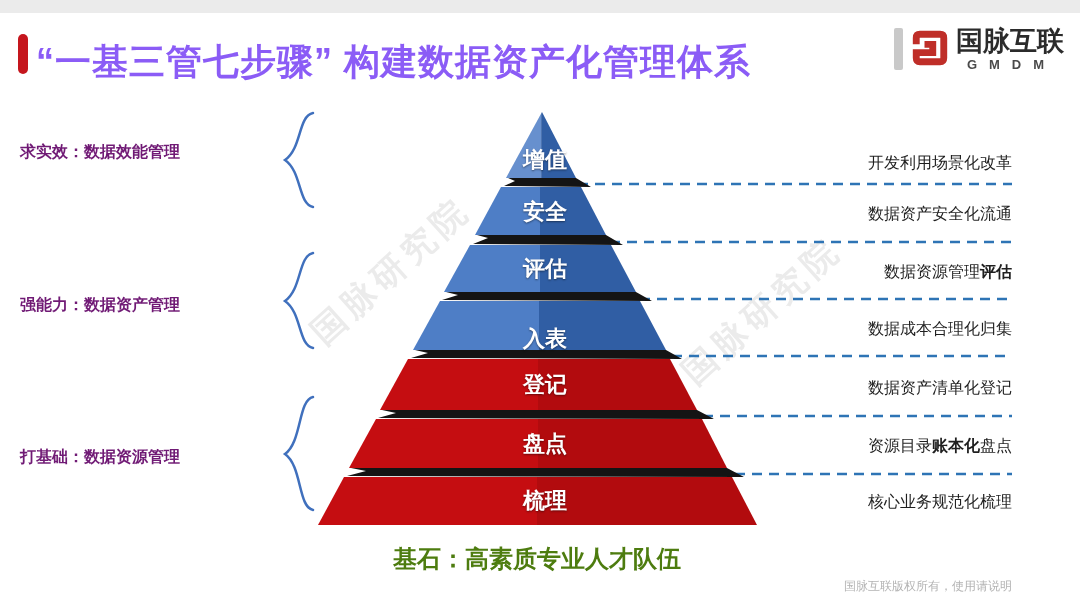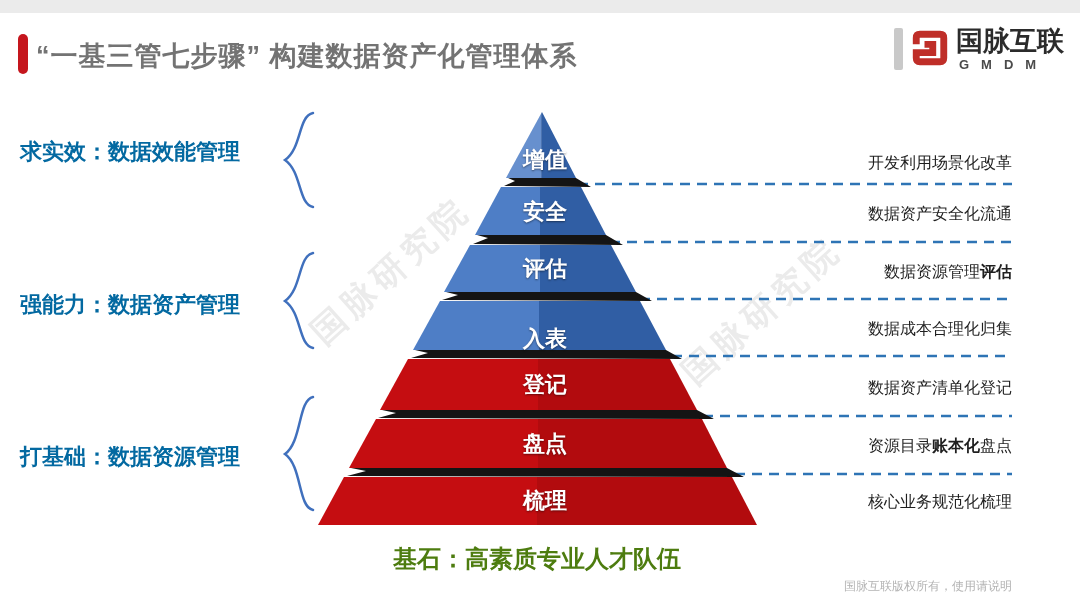--- a/index.html
+++ b/index.html
@@ -4,31 +4,31 @@
 <style>
   html,body{margin:0;padding:0;}
   body{
     width:1080px;height:605px;position:relative;overflow:hidden;
     background:#ffffff;
     font-family:"Liberation Sans","DejaVu Sans",sans-serif;
   }
   .top-strip{position:absolute;left:0;top:0;width:1080px;height:13px;background:#ebebeb;}
   
   .title-bar{position:absolute;left:18px;top:34px;width:10px;height:40px;border-radius:5px;background:#c5161d;}
-  .page-title{position:absolute;left:36px;top:38px;font-size:27px;font-weight:bold;color:#737373;letter-spacing:1px;white-space:nowrap;}
+  .page-title{position:absolute;left:36px;top:38px;font-size:36px;font-weight:bold;color:#8b5cf6;letter-spacing:1px;white-space:nowrap;}
   
   .logo{position:absolute;right:16px;top:26px;display:flex;align-items:flex-start;}
   .logo-bar{width:9px;height:42px;background:#c9c9c9;border-radius:2px;margin-top:2px;margin-right:5px;}
   .logo-glyph{width:44px;height:44px;margin-right:4px;}
   .logo-cn{font-size:27px;font-weight:bold;color:#2b2b2b;line-height:30px;white-space:nowrap;}
-  .logo-en{font-size:13px;font-weight:bold;color:#4a4a4a;letter-spacing:12px;margin-top:1px;padding-left:3px;white-space:nowrap;}
+  .logo-en{font-size:13px;font-weight:bold;color:#4a4a4a;letter-spacing:12px;margin-top:1px;padding-left:3px;white-space:nowrap;text-align:center;}
   
   .wm{position:absolute;color:#ebebeb;font-size:34px;font-weight:bold;letter-spacing:6px;white-space:nowrap;transform:translate(-50%,-50%) rotate(-42deg);}
   
-  .lg{position:absolute;left:20px;width:250px;height:32px;line-height:32px;font-size:22px;font-weight:bold;color:#0369a1;white-space:nowrap;}
+  .lg{position:absolute;left:20px;width:250px;height:32px;line-height:32px;font-size:16px;font-weight:bold;color:#701a75;white-space:nowrap;}
   
   .pl{position:absolute;left:395px;width:300px;height:30px;line-height:30px;text-align:center;
       font-size:22px;font-weight:bold;color:#ffffff;text-shadow:0 1px 2px rgba(0,0,0,0.45);}
   
   .rn{position:absolute;left:700px;width:312px;height:30px;line-height:30px;text-align:right;
       font-size:16px;color:#1f1f1f;white-space:nowrap;}
   .rn b{font-weight:bold;}
   
   .base-caption{position:absolute;left:337px;top:543px;width:400px;height:32px;line-height:32px;text-align:center;
       font-size:24px;font-weight:bold;color:#4d7c0f;white-space:nowrap;}

